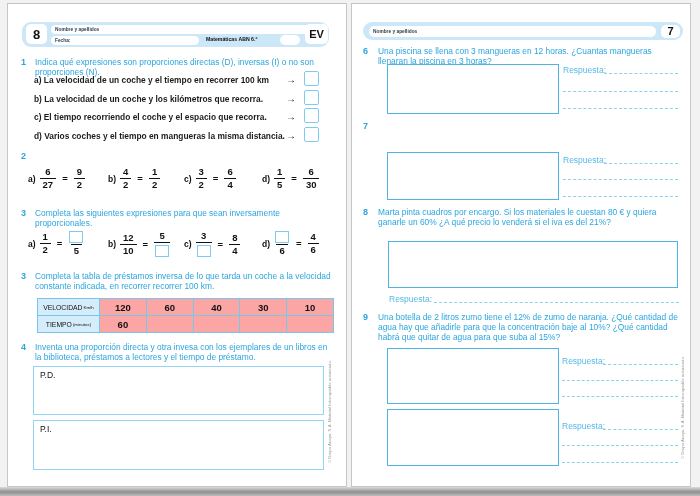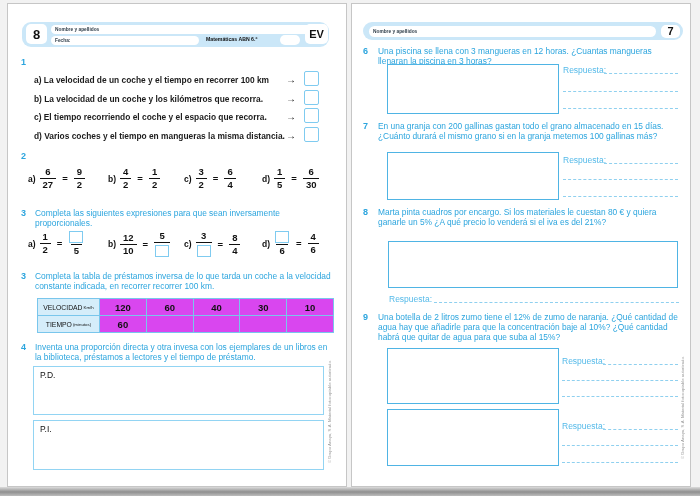--- a/index.html
+++ b/index.html
@@ -29,21 +29,21 @@
   .flab{font-weight:bold;font-size:8.5px;color:#111;margin-right:4px;}
   .frac{display:flex;flex-direction:column;align-items:center;font-weight:bold;font-size:9.5px;
         color:#111;line-height:10px;}
   .fn{padding:0 3px 1px;}
   .fd{border-top:1.3px solid #111;padding:1px 3px 0;}
   .feq{font-weight:bold;font-size:9.5px;color:#111;margin:0 6px;}
   .fbox{width:14px;height:12px;border:1.5px solid #7fcbf0;background:#fff;display:block;
         box-sizing:border-box;}
   
   .ptable{position:absolute;display:grid;grid-template-columns:62px repeat(5,1fr);
-        border-top:1.2px solid #79c6ec;border-left:1.2px solid #79c6ec;background:#d946ef;}
+        border-top:1.2px solid #79c6ec;border-left:1.2px solid #79c6ec;background:#fca5a5;}
   .pt-cell{border-right:1.2px solid #79c6ec;border-bottom:1.2px solid #79c6ec;height:16px;
         display:flex;align-items:center;justify-content:center;box-sizing:content-box;}
   .pt-labelcell{background:#d5edfa;font-size:6.8px;color:#111;}
   .pt-unit{font-size:4.4px;margin-left:1px;}
   .pt-val{font-weight:bold;font-size:9.5px;color:#111;}
   
   .bigbox{position:absolute;border:1.8px solid #92d4f3;background:#fff;box-sizing:border-box;}
   .bb-label{position:absolute;left:6px;top:3px;font-weight:normal;font-size:8.5px;color:#111;}
   .workbox{position:absolute;border:1.5px solid #4fb4e4;background:#fff;box-sizing:border-box;}
   .anslabel{position:absolute;color:#55bae9;font-size:8.5px;}
@@ -69,20 +69,21 @@
         <span class="flabel-h">Fecha:</span>
       </div>
       <div class="subject" style="left:184px;top:14px">Matemáticas ABN 6.º</div>
       <div class="wfield" style="left:258px;top:13px;width:20px;height:10px"></div>
       <div class="numbox" style="left:283px;top:2px;width:23px;height:20px;font-size:11px">
         <span>EV</span>
       </div>
     </div>
 
     <span class="exnum" style="left:13px;top:53px">1</span>
+    <div class="prompt" style="left:27px;top:53px;width:298px">Indica qué expresiones son proporciones directas (D), inversas (I) o no son proporciones (N).</div>
 
     <div class="item" style="left:26px;top:71px">
       <span>a)</span>
       <span>La velocidad de un coche y el tiempo en recorrer 100 km</span>
     </div>
     <span class="arrow" style="left:278px;top:71px">→</span>
     <span class="ansbox" style="left:296px;top:67px"></span>
 
     <div class="item" style="left:26px;top:90px">
       <span>b)</span>
@@ -266,29 +267,28 @@
 
     <span class="exnum" style="left:11px;top:42px">6</span>
     <div class="prompt" style="left:26px;top:42px;width:302px">Una piscina se llena con 3 mangueras en 12 horas. ¿Cuantas mangueras llenaran la piscina en 3 horas?</div>
     <div class="workbox" style="left:35px;top:60px;width:172px;height:50px"></div>
     <span class="anslabel" style="left:211px;top:61px">Respuesta:</span>
     <div class="dashline" style="left:252px;top:69px;width:74px"></div>
     <div class="dashline" style="left:211px;top:87px;width:115px"></div>
     <div class="dashline" style="left:211px;top:104px;width:115px"></div>
 
     <span class="exnum" style="left:11px;top:117px">7</span>
-    <div class="prompt" style="left:26px;top:117px;width:302px">En una granja con 200 gallinas gastan todo el grano almacenado en 15 días. ¿Cuánto durará el mismo grano si en la granja metemos 100 gallinas más?</div>
     <div class="workbox" style="left:35px;top:148px;width:172px;height:48px"></div>
     <span class="anslabel" style="left:211px;top:151px">Respuesta:</span>
     <div class="dashline" style="left:252px;top:159px;width:74px"></div>
     <div class="dashline" style="left:211px;top:175px;width:115px"></div>
     <div class="dashline" style="left:211px;top:192px;width:115px"></div>
 
     <span class="exnum" style="left:11px;top:203px">8</span>
-    <div class="prompt" style="left:26px;top:203px;width:302px">Marta pinta cuadros por encargo. Si los materiales le cuestan 80 €  y quiera ganarle un 5% ¿A qué precio lo venderá si el iva es del 21%?</div>
+    <div class="prompt" style="left:26px;top:203px;width:302px">Marta pinta cuadros por encargo. Si los materiales le cuestan 80 €  y quiera ganarle un 60% ¿A qué precio lo venderá si el iva es del 21%?</div>
     <div class="workbox" style="left:36px;top:237px;width:290px;height:47px"></div>
     <span class="anslabel" style="left:37px;top:290px">Respuesta:</span>
     <div class="dashline" style="left:82px;top:298px;width:245px"></div>
 
     <span class="exnum" style="left:11px;top:308px">9</span>
     <div class="prompt" style="left:26px;top:308px;width:302px">Una botella de 2 litros zumo tiene el 12% de zumo de naranja. ¿Qué cantidad de agua hay que añadirle para que la concentración baje al 10%? ¿Qué cantidad habrá que quitar de agua para que suba al 15%?</div>
     <div class="workbox" style="left:35px;top:344px;width:172px;height:56px"></div>
     <span class="anslabel" style="left:210px;top:352px">Respuesta:</span>
     <div class="dashline" style="left:251px;top:360px;width:75px"></div>
     <div class="dashline" style="left:210px;top:376px;width:116px"></div>

